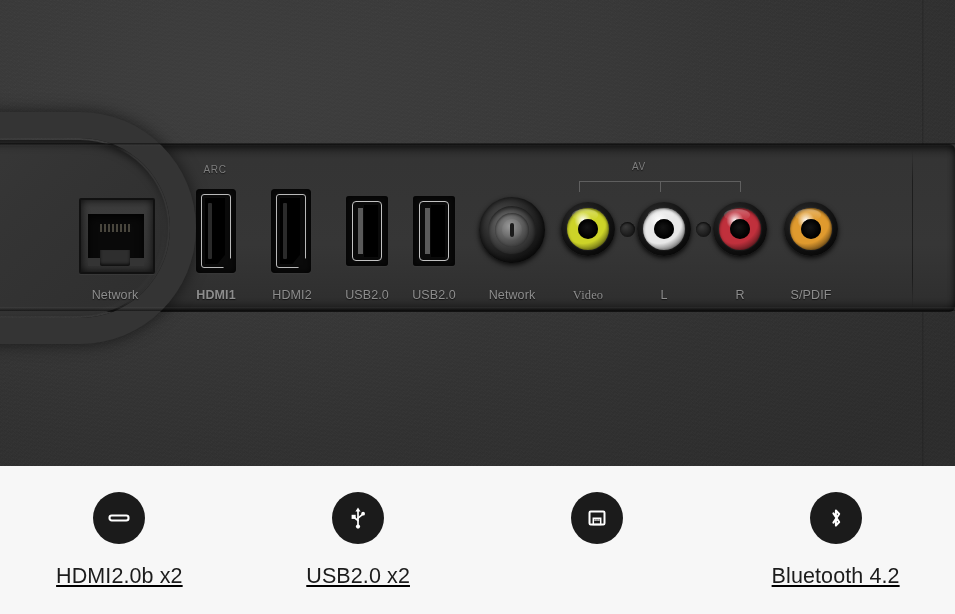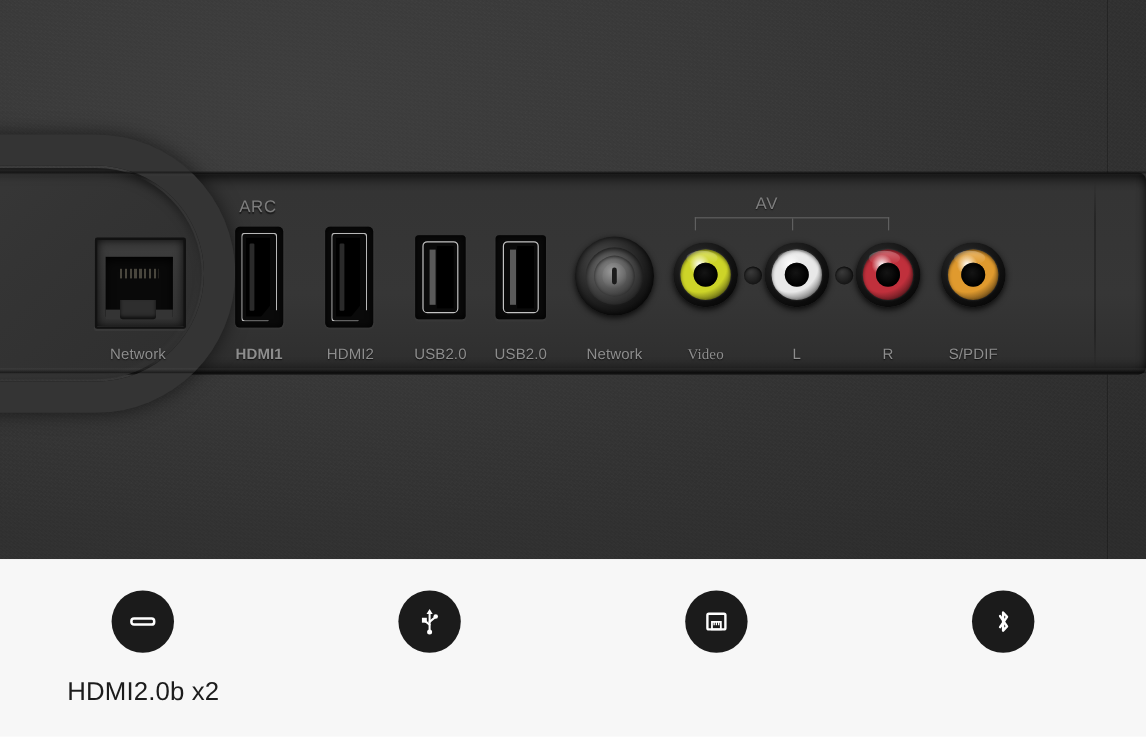--- a/index.html
+++ b/index.html
@@ -123,21 +123,21 @@
     font-size: 12.5px;
     letter-spacing: .1px;
     white-space: nowrap;
     text-shadow: 0 1px 1px rgba(0,0,0,.6);
     font-family: "Liberation Sans", sans-serif;
     transform: translateX(-50%);
   }
   .small-label {
     position: absolute;
     color: #7e7e7e;
-    font-size: 14px;
+    font-size: 10px;
     letter-spacing: .6px;
     white-space: nowrap;
     transform: translateX(-50%);
     text-shadow: 0 1px 1px rgba(0,0,0,.55);
     text-align: center;
   }
 
   
   .rj45 {
     width: 72px; height: 72px;
@@ -326,20 +326,21 @@
 
   
   #spec-strip {
     position: absolute;
     left: 0; top: 466px;
     width: 955px; height: 148px;
     background: #f7f7f7;
     display: flex;
     align-items: flex-start;
     justify-content: center;
+    text-decoration: underline;
   }
   #spec-list {
     display: flex;
     width: 100%;
     padding-top: 26px;
     justify-content: space-around;
     align-items: flex-start;
   }
   .spec-item {
     display: flex;
@@ -506,20 +507,21 @@
               <line x1="13" y1="5" x2="13" y2="20.5"></line>
               <line x1="13" y1="13.2" x2="17.6" y2="9.4"></line>
               <line x1="13" y1="15.6" x2="8.6" y2="12"></line>
             </g>
             <polygon points="13,2.6 15.6,6.6 10.4,6.6" fill="#ffffff"></polygon>
             <circle cx="13" cy="21.6" r="2.1" fill="#ffffff"></circle>
             <circle cx="18.1" cy="8.7" r="1.9" fill="#ffffff"></circle>
             <rect x="6.6" y="9.8" width="4.1" height="4.1" fill="#ffffff"></rect>
           </svg>
         </div>
+        <div class="spec-label">USB2.0 x2</div>
       </div>
 
       <div class="spec-item">
         <div class="spec-icon">
           <svg width="26" height="26" viewBox="0 0 26 26" aria-hidden="true">
             <rect x="5.5" y="6.5" width="15" height="13" rx="1.2" ry="1.2" fill="none" stroke="#ffffff" stroke-width="2"></rect>
             <path d="M9.3 19.5 L9.3 13.2 L16.7 13.2 L16.7 19.5 Z" fill="none" stroke="#ffffff" stroke-width="1.5"></path>
             <g stroke="#ffffff" stroke-width="1.1">
               <line x1="11.1" y1="13.2" x2="11.1" y2="16.0"></line>
               <line x1="13.0" y1="13.2" x2="13.0" y2="16.0"></line>
@@ -528,18 +530,19 @@
           </svg>
         </div>
       </div>
 
       <div class="spec-item">
         <div class="spec-icon">
           <svg width="26" height="26" viewBox="0 0 26 26" aria-hidden="true">
             <path d="M10.4 8.4 L16.2 17.0 L12.9 20.6 L12.9 5.4 L16.2 9.0 L10.4 17.6" fill="none" stroke="#ffffff" stroke-width="2" stroke-linejoin="round" stroke-linecap="round"></path>
           </svg>
         </div>
+        <div class="spec-label">Bluetooth 4.2</div>
       </div>
 
     </div>
   </div>
 
 </div>
 
 </body></html>

